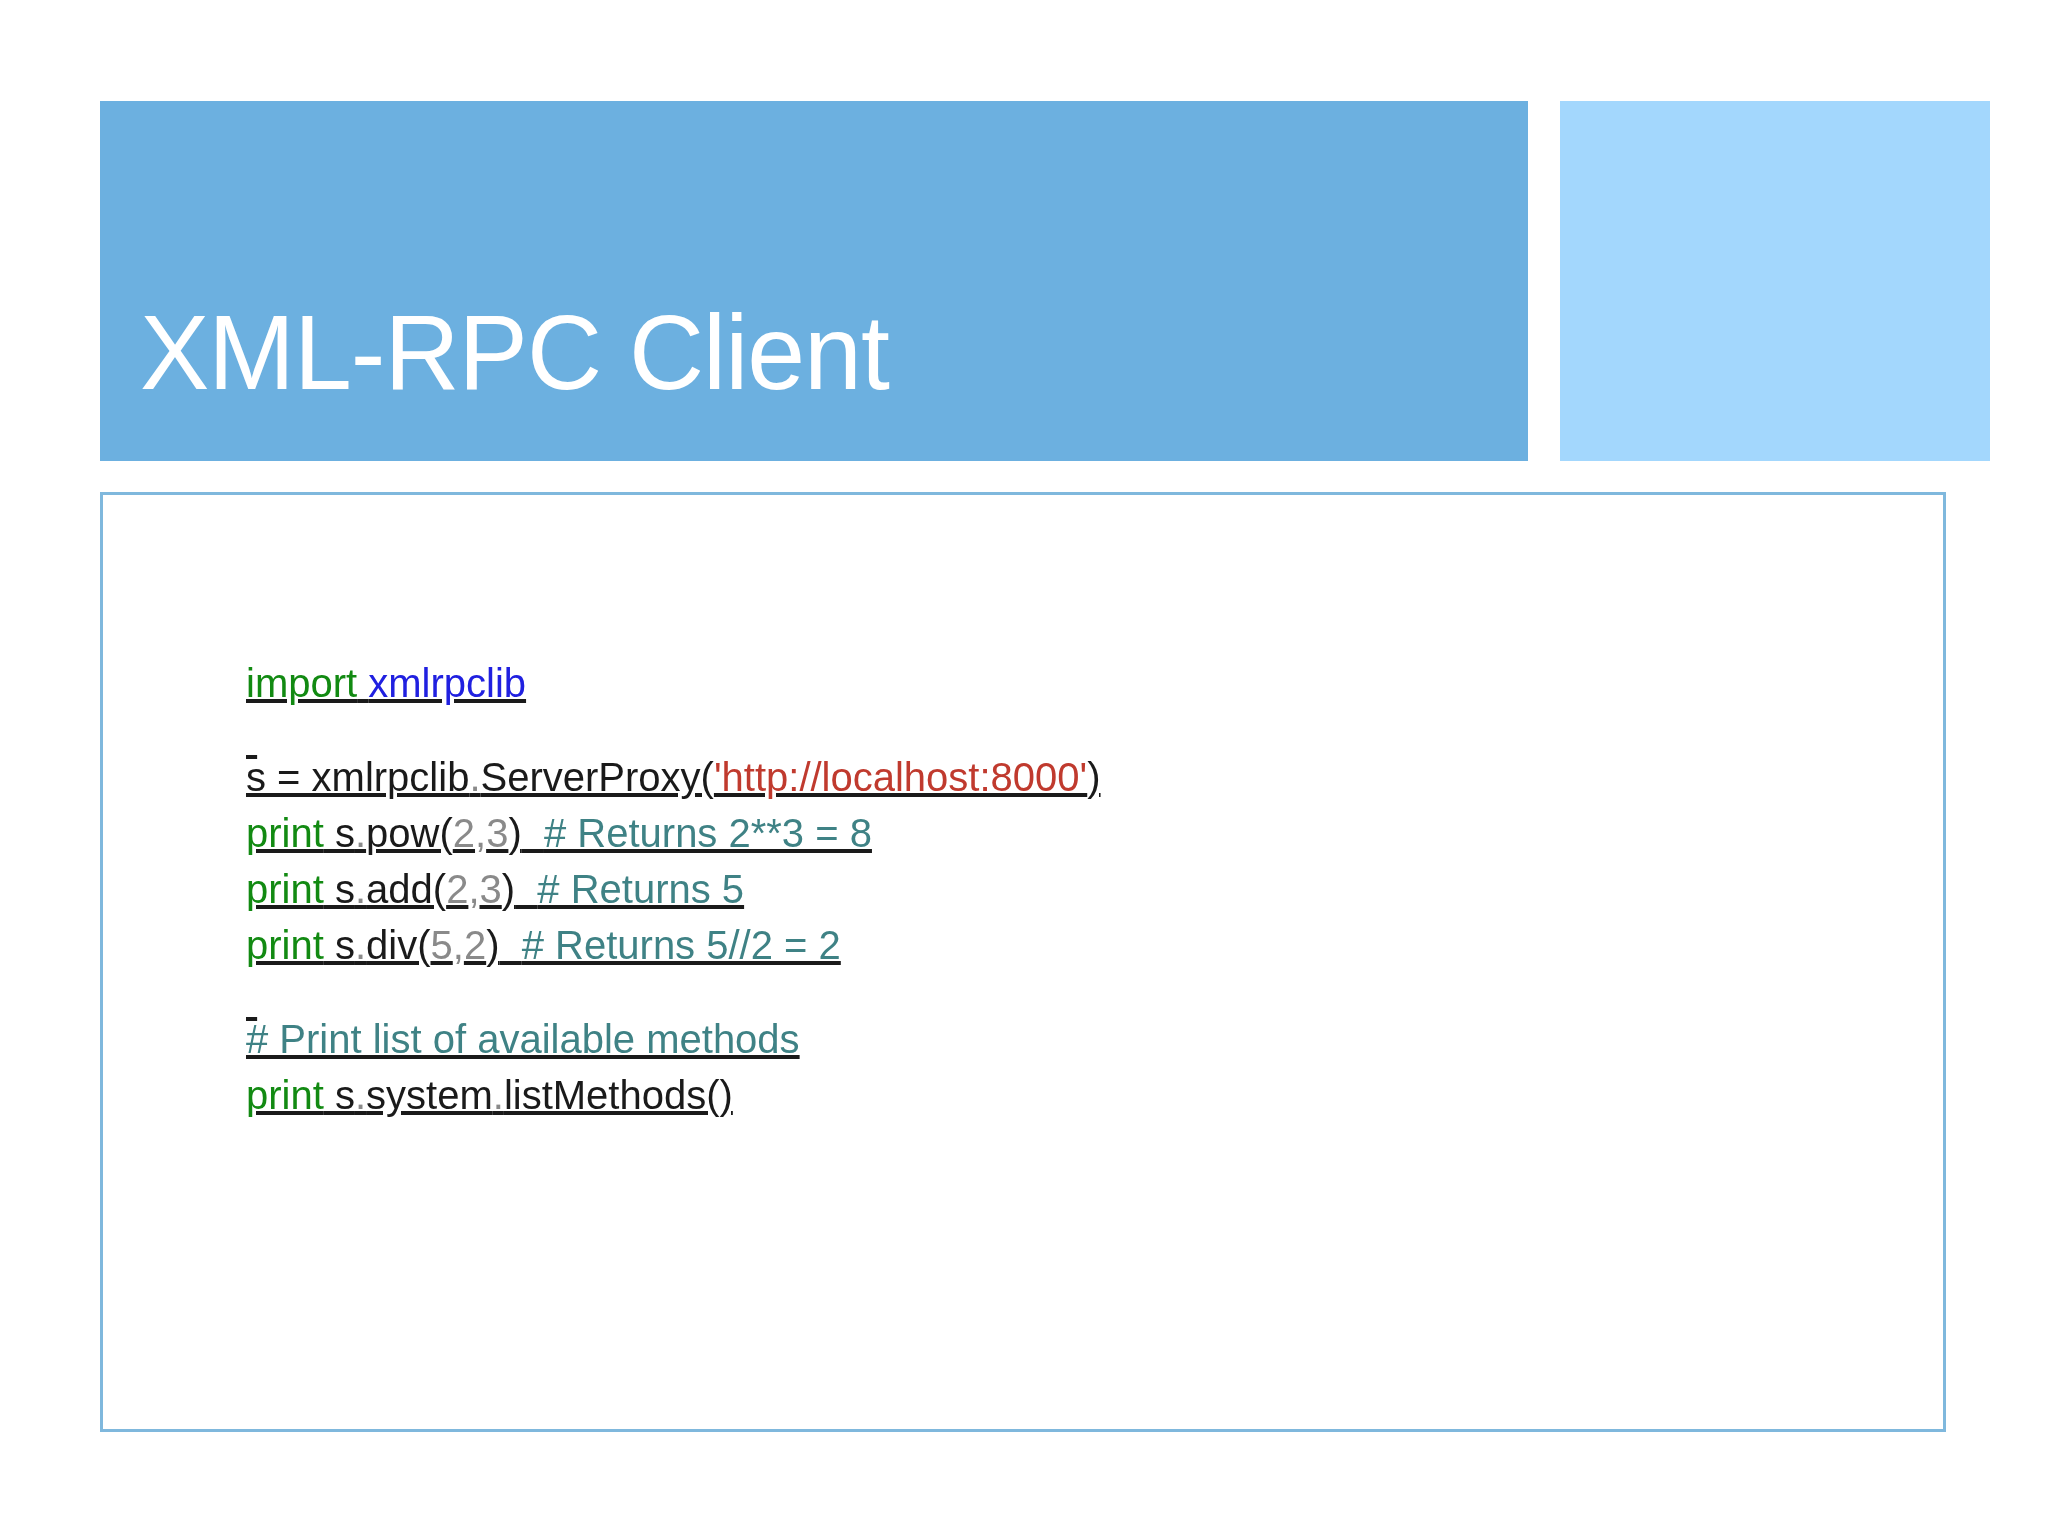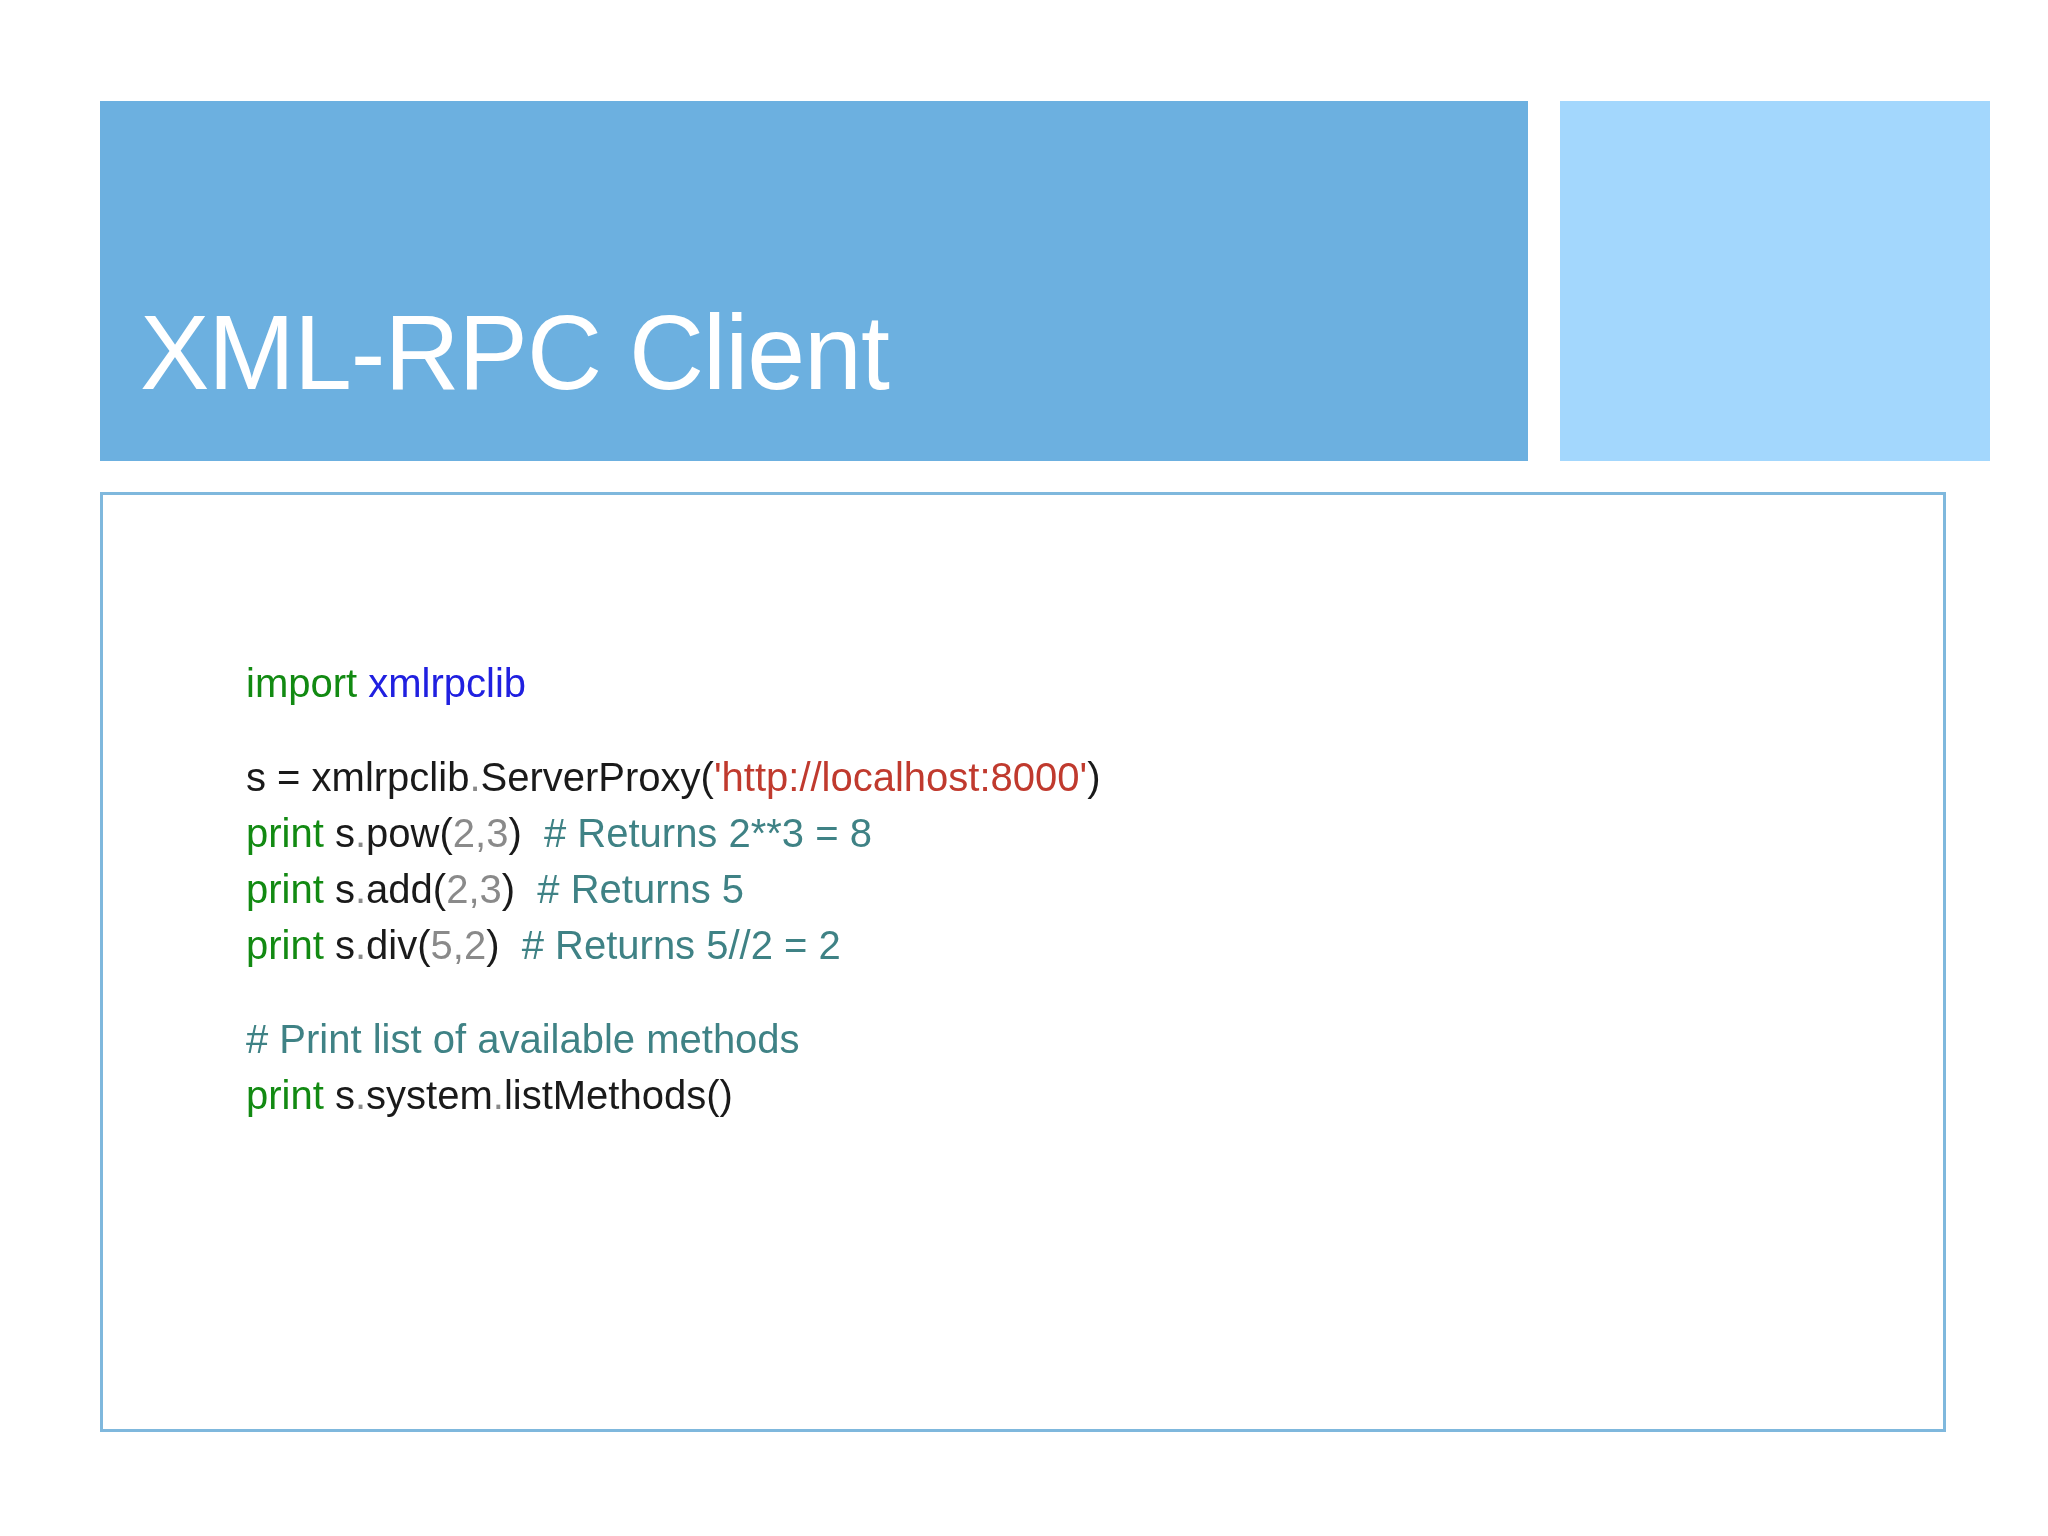--- a/index.html
+++ b/index.html
@@ -82,20 +82,21 @@
     top: 160px;
     font-family: "Liberation Sans", sans-serif;
     font-size: 40px;
     line-height: 56px;
     color: #1A1A1A;
     white-space: pre;
   }
   .code-line {
     white-space: pre;
     min-height: 56px;
+    text-decoration: underline;
   }
   .code-line.blank { height: 38px; min-height: 38px; }
 
   
   .tok-kw      { color: #128A12; }
   .tok-module  { color: #2020E0; }
   .tok-plain   { color: #1A1A1A; }
   .tok-dot     { color: #5A5A5A; }
   .tok-num     { color: #8A8A8A; }
   .tok-str     { color: #C03A2E; }

